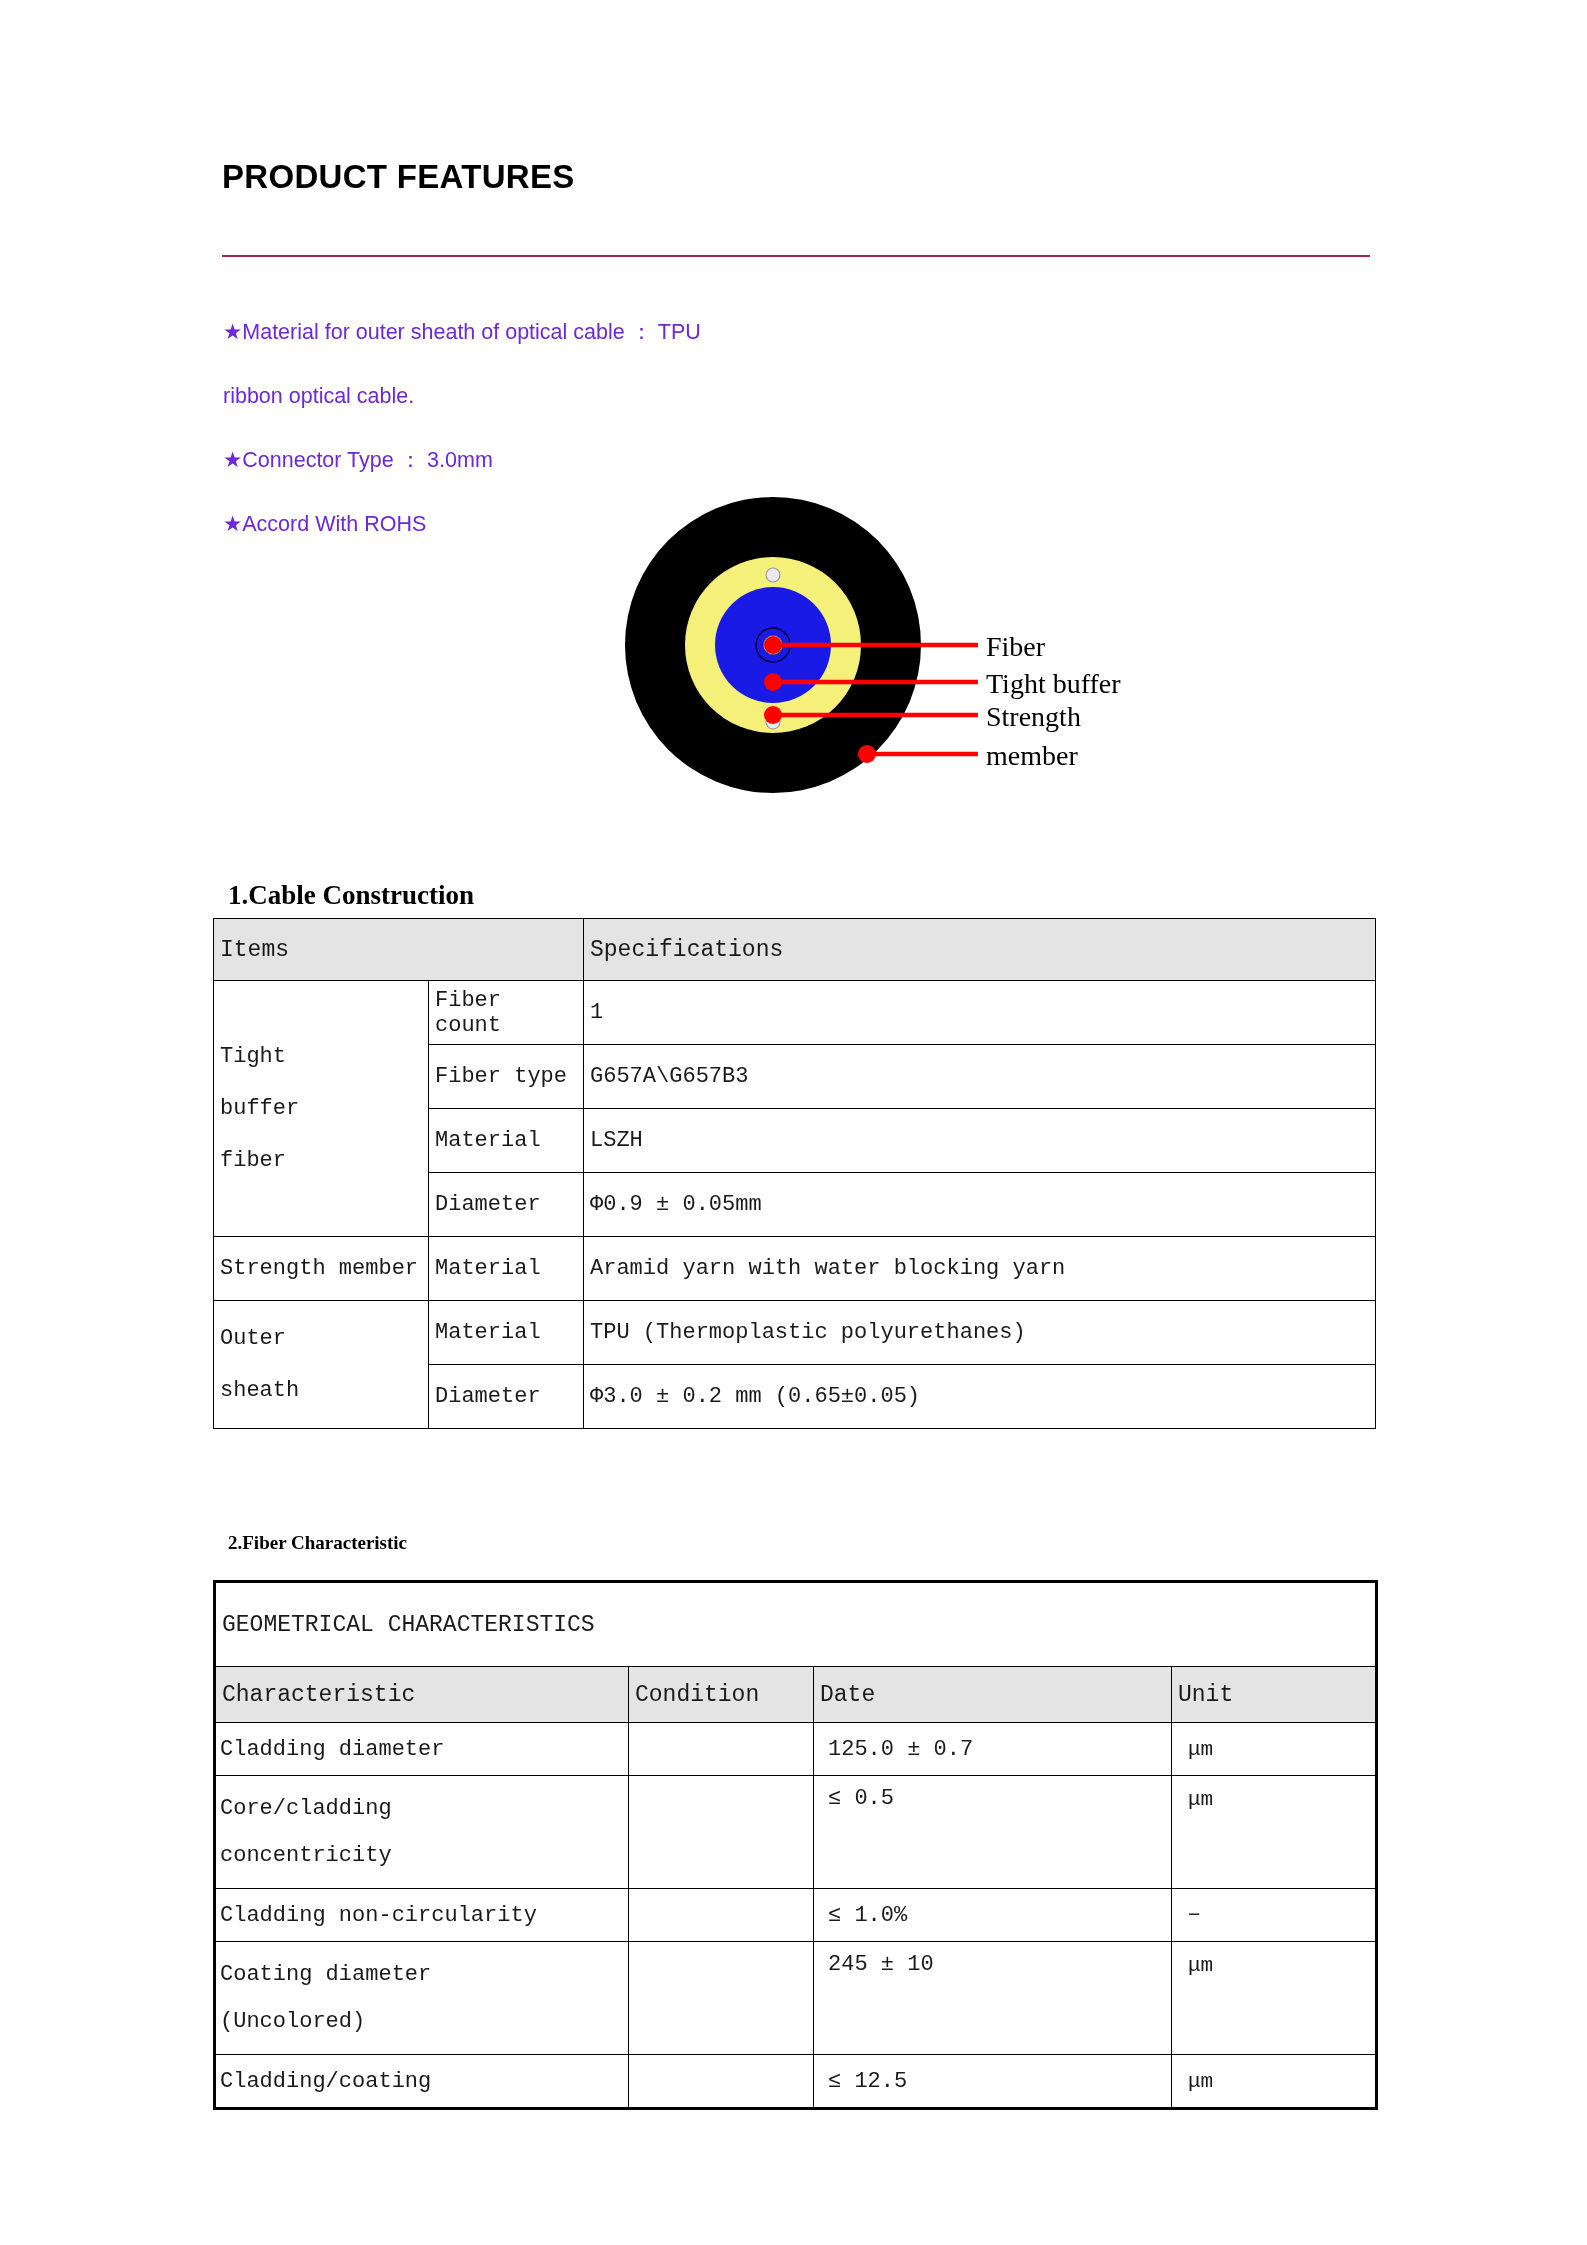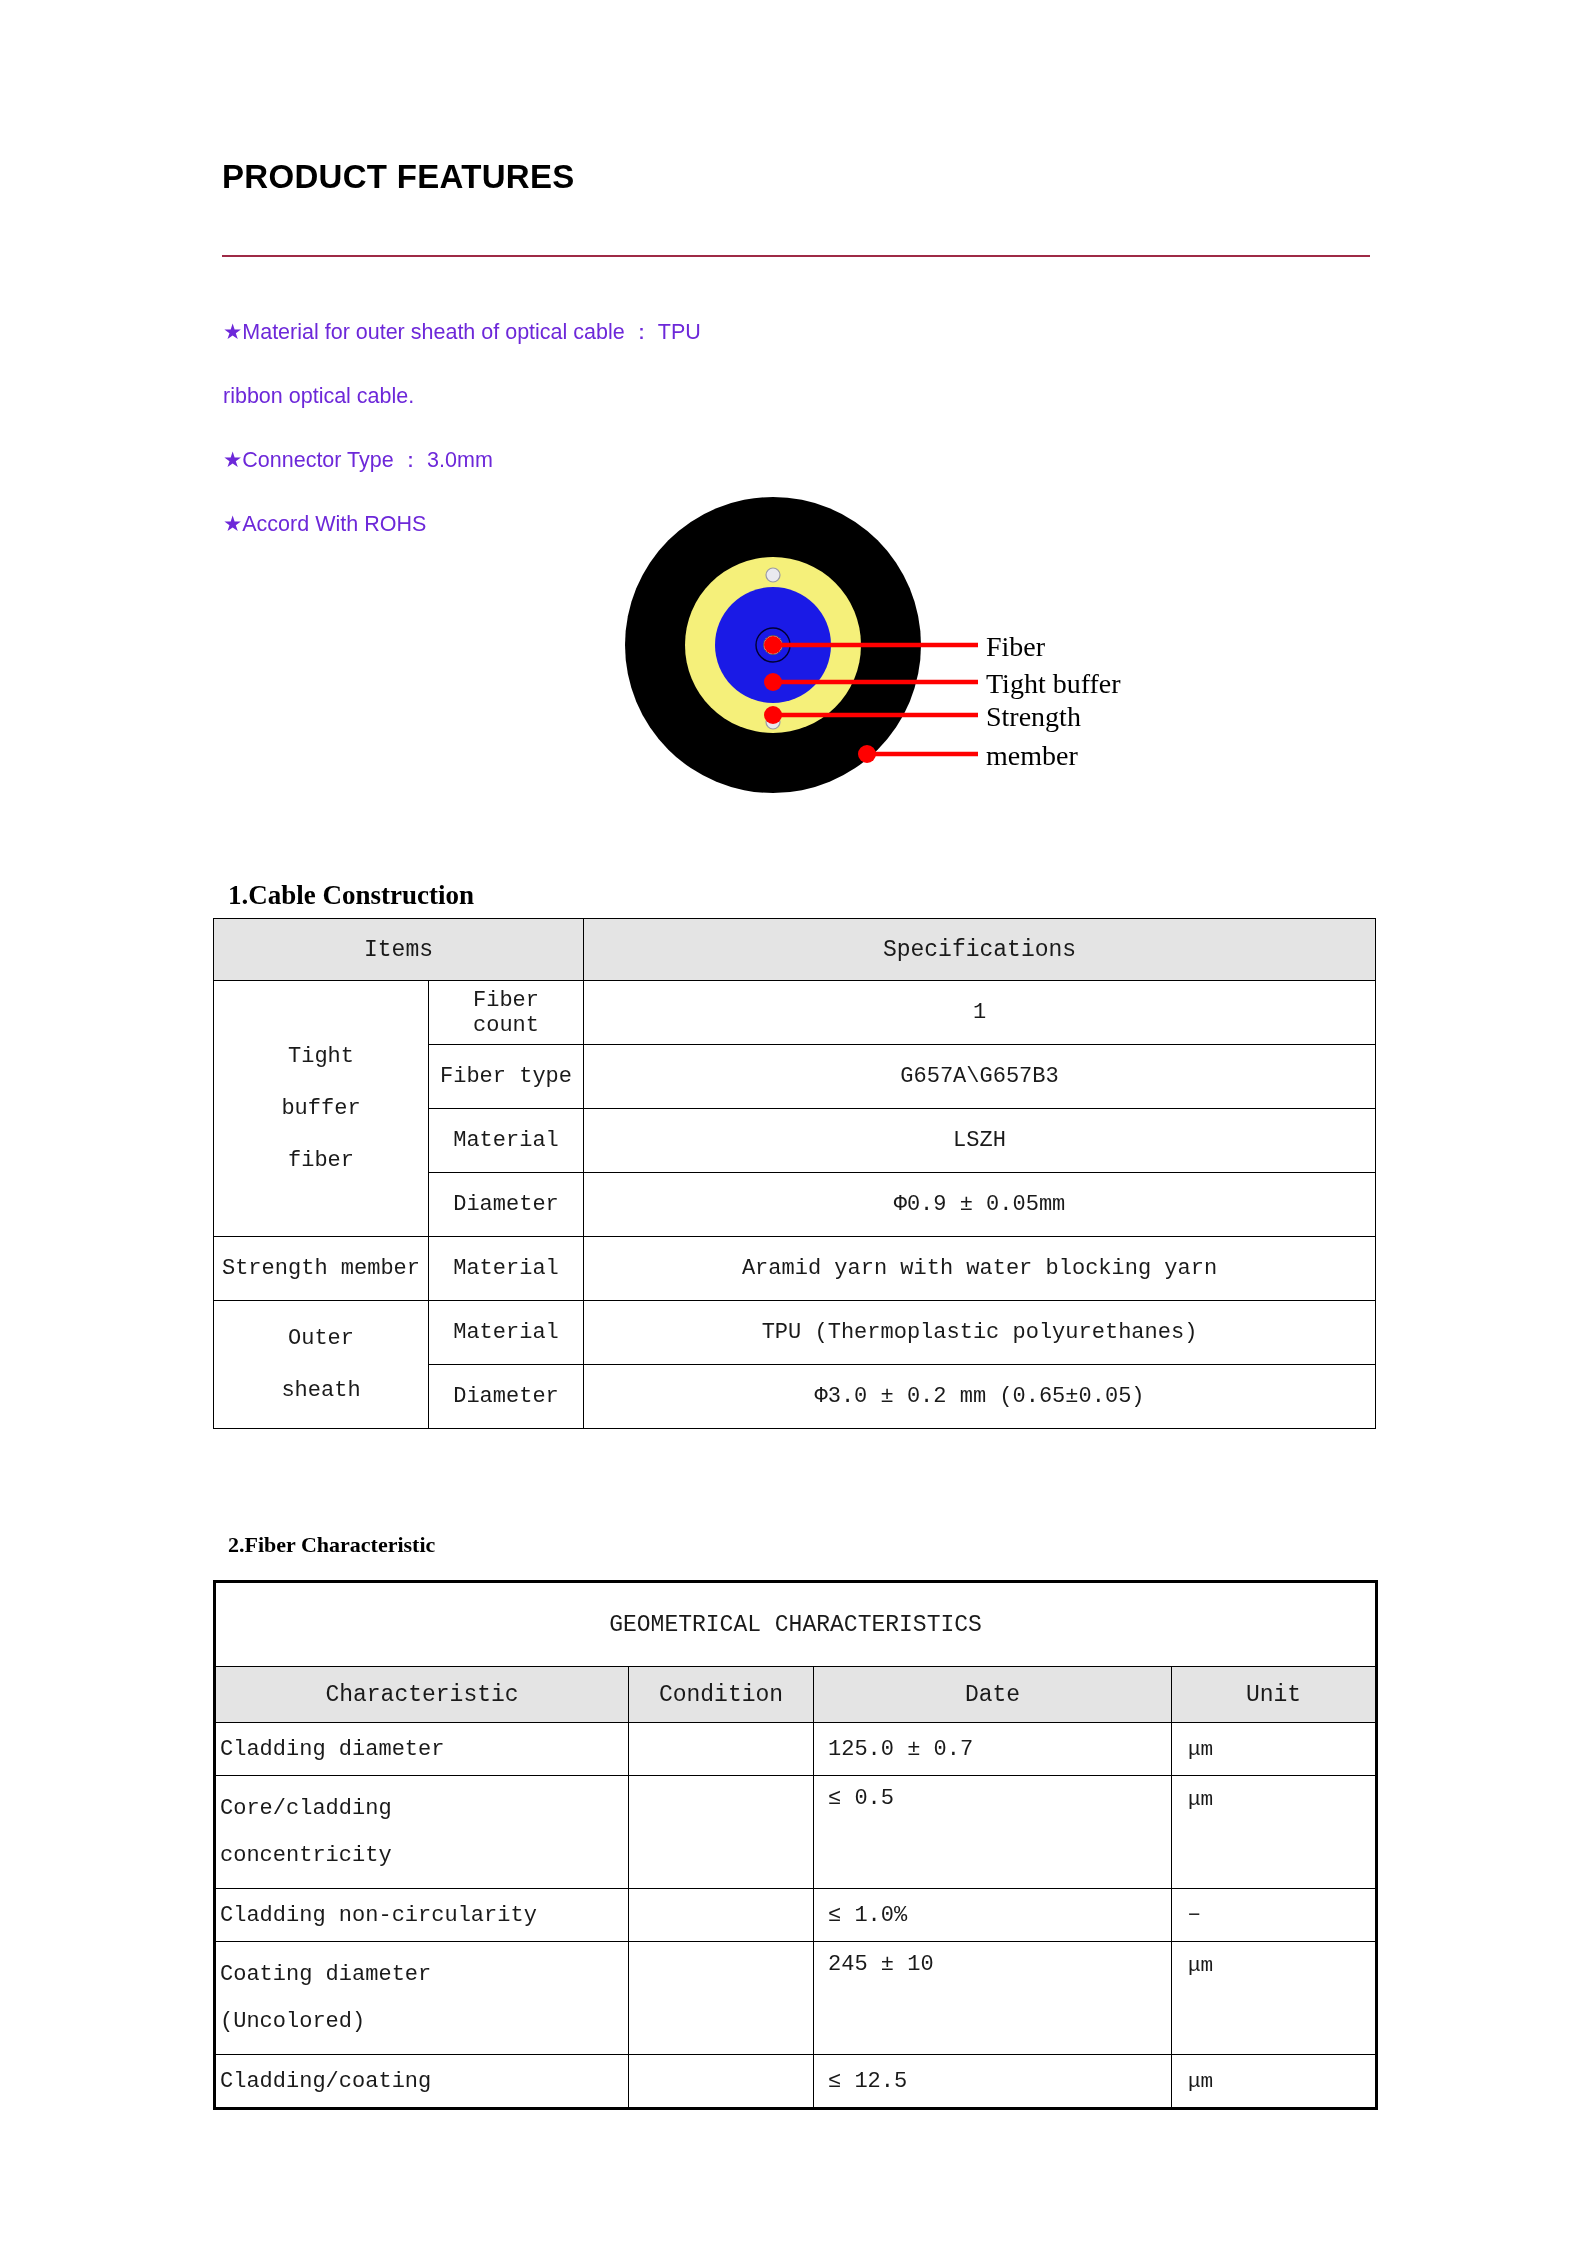--- a/index.html
+++ b/index.html
@@ -75,34 +75,33 @@
     color: #000000;
   }
   #heading-cable-construction {
     left: 228px;
     top: 880px;
     font-size: 27px;
   }
   #heading-fiber-characteristic {
     left: 228px;
     top: 1532px;
-    font-size: 22px;
+    font-size: 19px;
   }
 
   
   table {
     border-collapse: collapse;
     table-layout: fixed;
     font-family: "Liberation Mono", monospace;
     font-size: 22px;
     color: #1a1a1a;
   }
   table td, table th {
     border: 1.6px solid #000000;
-    text-align: center;
     vertical-align: middle;
     font-weight: normal;
     padding: 0 6px;
   }
 
   
   #table-cable-construction {
     position: absolute;
     left: 213px;
     top: 918px;

